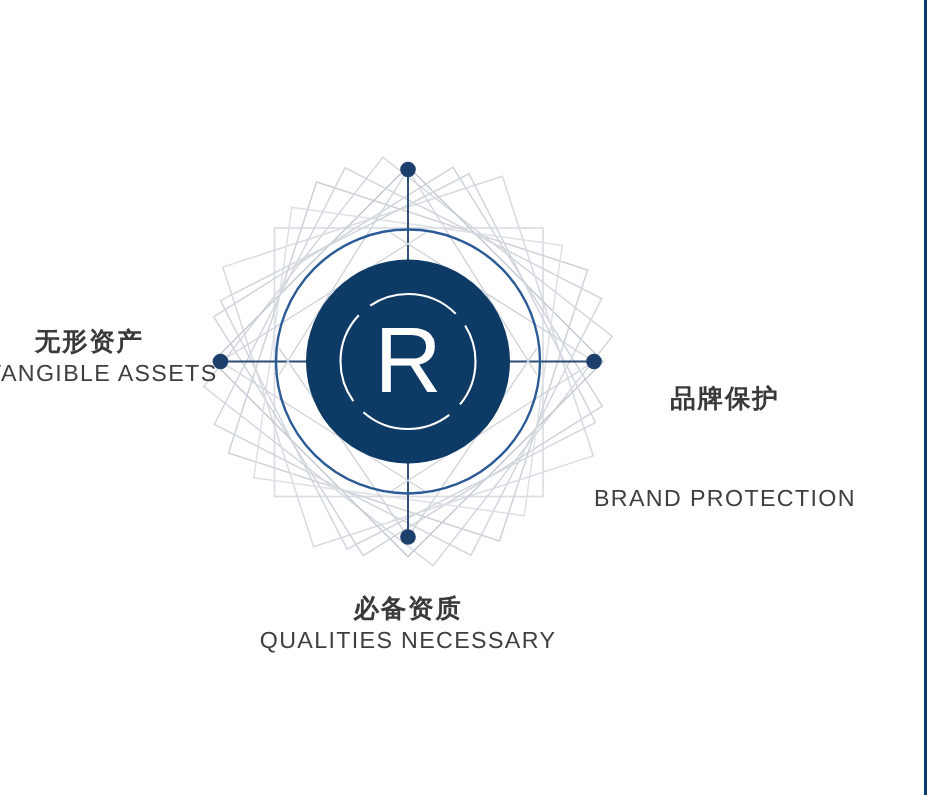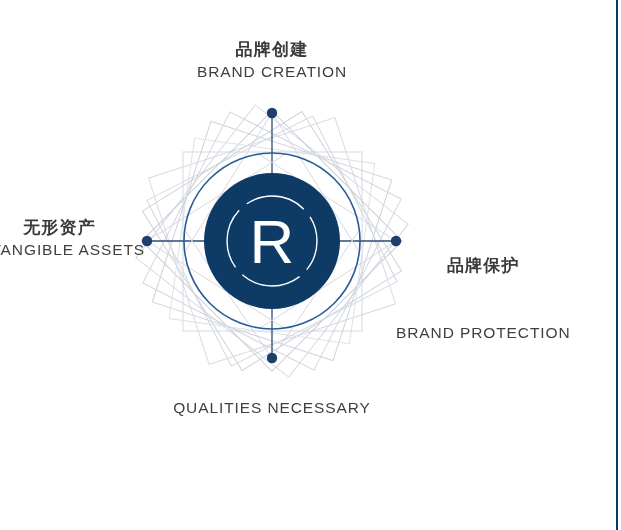--- a/index.html
+++ b/index.html
@@ -141,31 +141,28 @@
 
     <g fill="#1d3f6b">
       <circle cx="272" cy="113" r="5.2"></circle>
       <circle cx="396" cy="241" r="5.2"></circle>
       <circle cx="272" cy="358" r="5.2"></circle>
       <circle cx="147" cy="241" r="5.2"></circle>
     </g>
 
   </svg>
 
-  <div class="label-block lbl-top">
-    <span class="label-cn">品牌创建</span>
-    <span class="label-en">BRAND CREATION</span>
-  </div>
 
   <div class="label-block lbl-right">
     <span class="label-cn">品牌保护</span>
     <span class="label-en">BRAND PROTECTION</span>
   </div>
 
   <div class="label-block lbl-bottom">
+    <span class="label-cn">必备资质</span>
     <span class="label-en">QUALITIES NECESSARY</span>
   </div>
 
   <div class="label-block lbl-left">
     <span class="label-cn">无形资产</span>
     <span class="label-en">INTANGIBLE ASSETS</span>
   </div>
 
   <div id="right-rule"></div>
 

